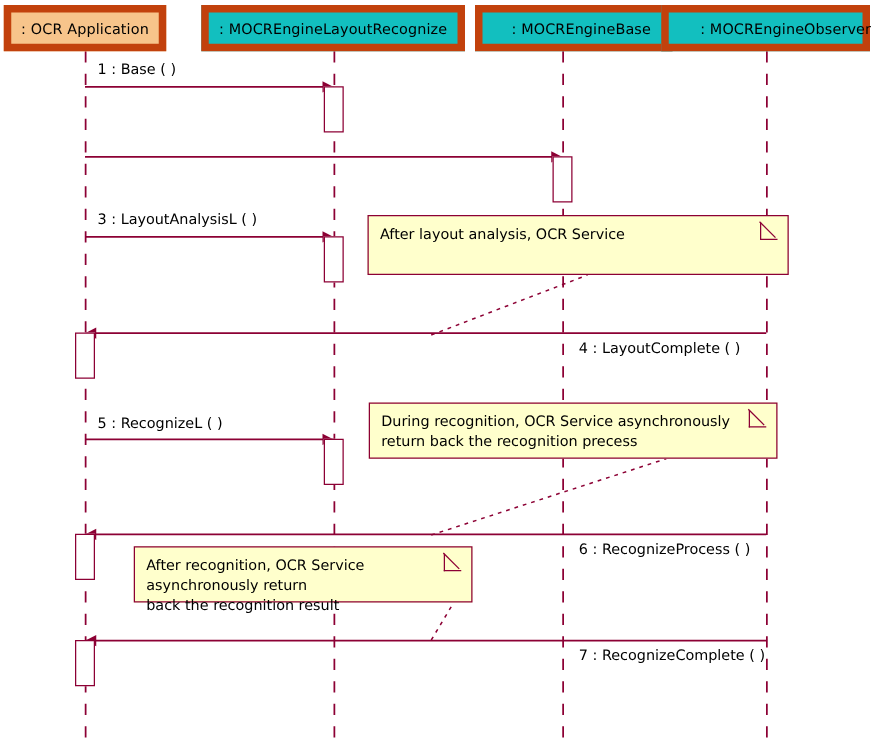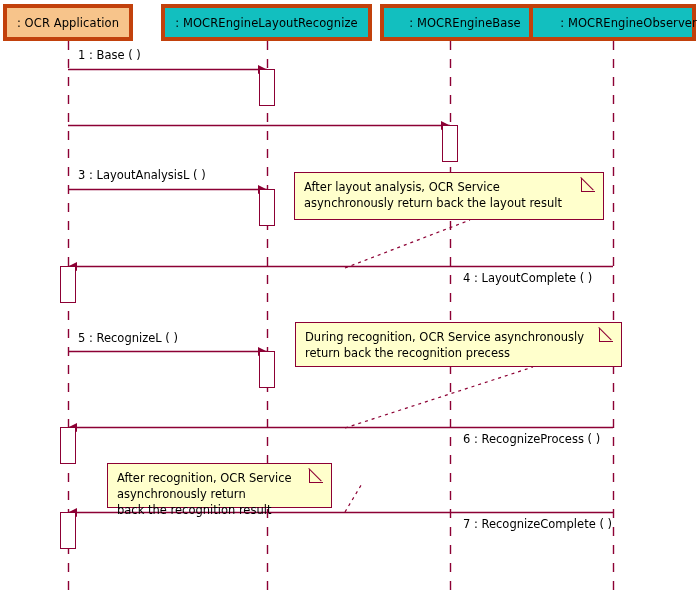--- a/index.html
+++ b/index.html
@@ -22,21 +22,21 @@
   }
   svg.layer {
     position: absolute;
     left: 0; top: 0;
     width: 697px;
     height: 596px;
   }
   .lifeline-box {
     position: absolute;
     box-sizing: border-box;
-    border: 4px solid #c2410c;
+    border: 6px solid #c2410c;
     display: flex;
     align-items: center;
     justify-content: center;
     font-size: 11.5px;
     color: #000000;
     letter-spacing: 0.1px;
     white-space: nowrap;
   }
   .msg-label {
     position: absolute;
@@ -157,37 +157,36 @@
     <span>: MOCREngineObserver</span>
   </div>
 
   <div class="msg-label" style="left:78px; top:48px;">1 : Base ( )</div>
   <div class="msg-label" style="left:78px; top:168px;">3 : LayoutAnalysisL ( )</div>
   <div class="msg-label" style="left:463px; top:271px;">4 : LayoutComplete ( )</div>
   <div class="msg-label" style="left:78px; top:331px;">5 : RecognizeL ( )</div>
   <div class="msg-label" style="left:463px; top:432px;">6 : RecognizeProcess ( )</div>
   <div class="msg-label" style="left:463px; top:517px;">7 : RecognizeComplete ( )</div>
 
-  <div class="note" style="left:294px; top:172px; width:310px; height:48px;">
+  <div class="note" style="left:294px; top:172px; width:337px; height:48px;">
     <div class="note-inner">
       <span class="note-fold"></span>
       <span class="note-line">After layout analysis, OCR Service</span>
-      <span class="note-line">asynchronously return back the layout result</span>
     </div>
   </div>
 
   <div class="note" style="left:295px; top:322px; width:327px; height:45px;">
     <div class="note-inner">
       <span class="note-fold"></span>
       <span class="note-line">During recognition, OCR Service asynchronously</span>
       <span class="note-line">return back the recognition precess</span>
     </div>
   </div>
 
-  <div class="note" style="left:107px; top:463px; width:225px; height:45px;">
+  <div class="note" style="left:107px; top:437px; width:271px; height:45px;">
     <div class="note-inner">
       <span class="note-fold"></span>
       <span class="note-line">After recognition, OCR Service asynchronously return</span>
       <span class="note-line">back the recognition result</span>
     </div>
   </div>
 
 </div>
 
 </body></html>

